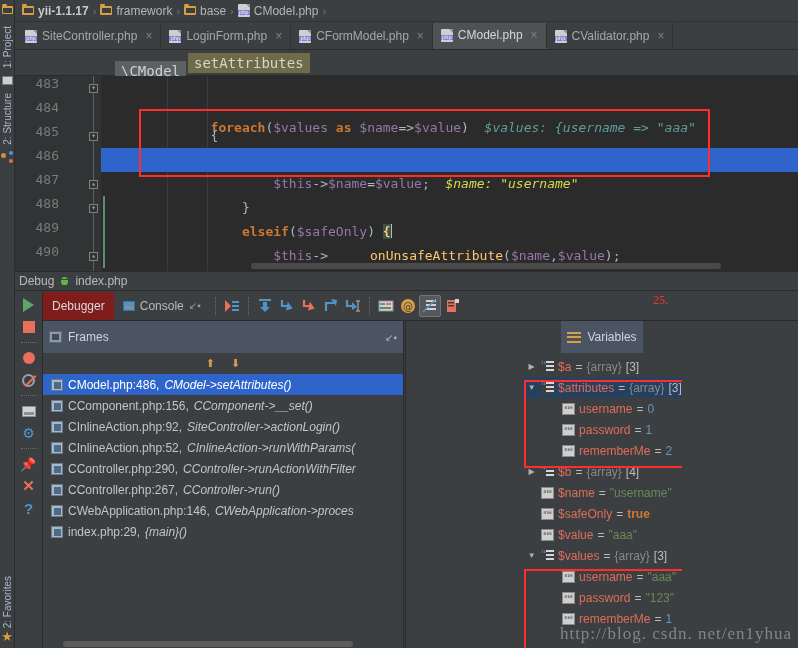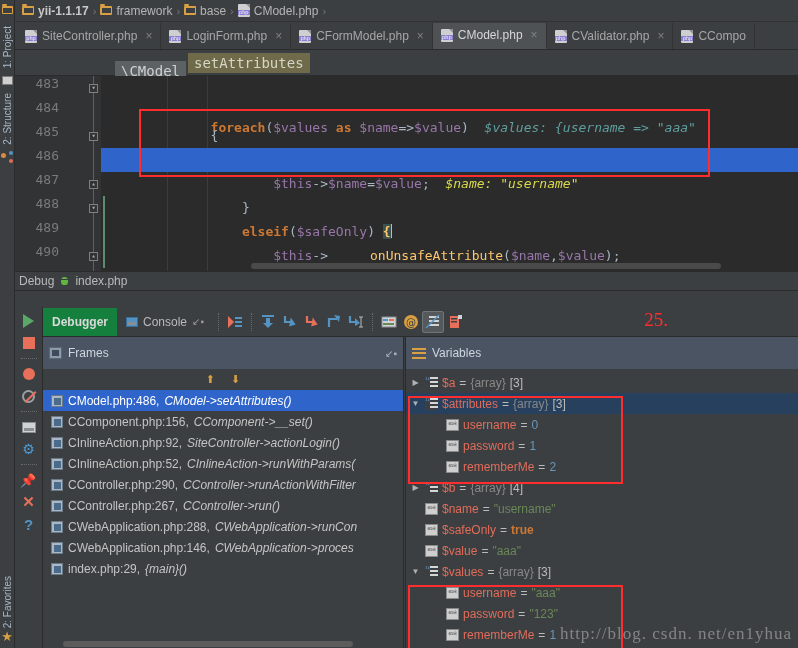--- a/index.html
+++ b/index.html
@@ -149,24 +149,24 @@
   .help-q{ color:#5394c4; font-size:15px; font-weight:bold;}
   .console-ico{ width:14px;height:11px;background:#cfd3d6;border:1px solid #8a8f93;position:relative;}
   .console-ico:after{content:"";position:absolute;left:1px;bottom:1px;right:1px;height:3px;background:#8a8f93;}
 
   .debugmain{ flex:1 1 auto; display:flex; flex-direction:column; min-width:0;}
   .debugtabs{
     height:30px; display:flex; align-items:center; flex:0 0 30px; gap:0px;
     border-bottom:1px solid #2b2b2b; background:#3c3f41; position:relative;
   }
   .dtab{ height:28px;display:flex;align-items:center;gap:5px;padding:0 9px;font-size:12px;color:#b9b9b9;}
-  .dtab.active{ background:#15803d; color:#d9d9d9;font-weight:bold; }
+  .dtab.active{ background:#7f1d1d; color:#d9d9d9; }
   .tb-sep{ width:1px;height:18px;border-left:1px dotted #6a6a6a; margin:0 5px;}
   .tbi{ width:22px;height:22px;display:flex;align-items:center;justify-content:center;}
-  .ann25{ position:absolute; right:130px; top:2px; color:#ff2d2d; font-size:19px; font-family:"Liberation Serif",serif;}
+  .ann25{ position:absolute; right:130px; top:2px; color:#ff2d2d; font-size:12px; font-family:"Liberation Serif",serif;}
 
   .panes{ flex:1 1 auto; display:flex; flex-direction:row; min-height:0; }
   .pane{ display:flex; flex-direction:column; min-width:0; position:relative;}
   .pane-head{
     height:22px; background:#4a5463; display:flex; align-items:center; gap:6px;
     padding:16px 6px; flex:0 0 22px; color:#cfd6e0; font-size:12px; position:relative;
   }
   .pane-body{ flex:1 1 auto; background:#3c3f41; overflow:hidden; position:relative;}
   .frames-ico{ width:13px;height:12px;background:#8f9aa8;border:1px solid #5d6875;position:relative;}
   .frames-ico:after{content:"";position:absolute;left:2px;top:2px;width:7px;height:6px;background:#3e4b5c;}
@@ -273,24 +273,20 @@
       </div>
       <div class="tab active">
         <span class="php-ico"></span>
         <span>CModel.php</span>
         <span class="x">×</span>
       </div>
       <div class="tab">
         <span class="php-ico"></span>
         <span>CValidator.php</span>
         <span class="x">×</span>
-      </div>
-      <div class="tab">
-        <span class="php-ico"></span>
-        <span>CCompo</span>
       </div>
     </div>
 
     <div class="classbar">
       <span class="chip cls">\CModel</span>
       <span class="chip meth">setAttributes</span>
     </div>
 
     <div class="editor" style="height:195px;flex:0 0 195px;">
       <div class="gutter">
@@ -354,21 +350,21 @@
         </div>
 
         <div class="hscroll" style="bottom:1px;">
           <div class="thumb" style="left:150px;width:470px;background:#4a4a4a;"></div>
         </div>
       </div>
 
       <div class="redbox" style="left:124px; top:33px; width:571px; height:68px;"></div>
     </div>
 
-    <div class="debugwin" style="flex:1 1 auto;min-height:0;gap:16px;">
+    <div class="debugwin" style="flex:1 1 auto;min-height:0;">
       <div class="debughead">
         <span>Debug</span>
         <span class="bug"></span>
         <span>index.php</span>
       </div>
 
       <div class="debugbody">
 
         <div class="runstrip">
           <div class="rs-ico">
@@ -520,42 +516,37 @@
                   <span>CController.php:290,</span>
                   <span class="it">CController-&gt;runActionWithFilter</span>
                 </div>
                 <div class="frow">
                   <span class="stack-ico"></span>
                   <span>CController.php:267,</span>
                   <span class="it">CController-&gt;run()</span>
                 </div>
                 <div class="frow">
                   <span class="stack-ico"></span>
-                  <span>CWebApplication.php:288,</span>
-                  <span class="it">CWebApplication-&gt;runCon</span>
-                </div>
-                <div class="frow">
-                  <span class="stack-ico"></span>
                   <span>CWebApplication.php:146,</span>
                   <span class="it">CWebApplication-&gt;proces</span>
                 </div>
                 <div class="frow">
                   <span class="stack-ico"></span>
                   <span>index.php:29,</span>
                   <span class="it">{main}()</span>
                 </div>
                 <div class="hscroll">
                   <div class="thumb" style="left:20px;width:290px;"></div>
                 </div>
               </div>
             </div>
 
             <div class="splitv"></div>
 
-            <div class="pane" style="flex:1 1 auto;">
+            <div class="pane" style="flex:1 1 auto;align-items:center;">
               <div class="pane-head">
                 <span class="vars-ico">
                     <i></i>
                     <i></i>
                     <i></i>
                   </span>
                 <span>Variables</span>
               </div>
               <div class="pane-body" style="padding-top:3px;">
 

